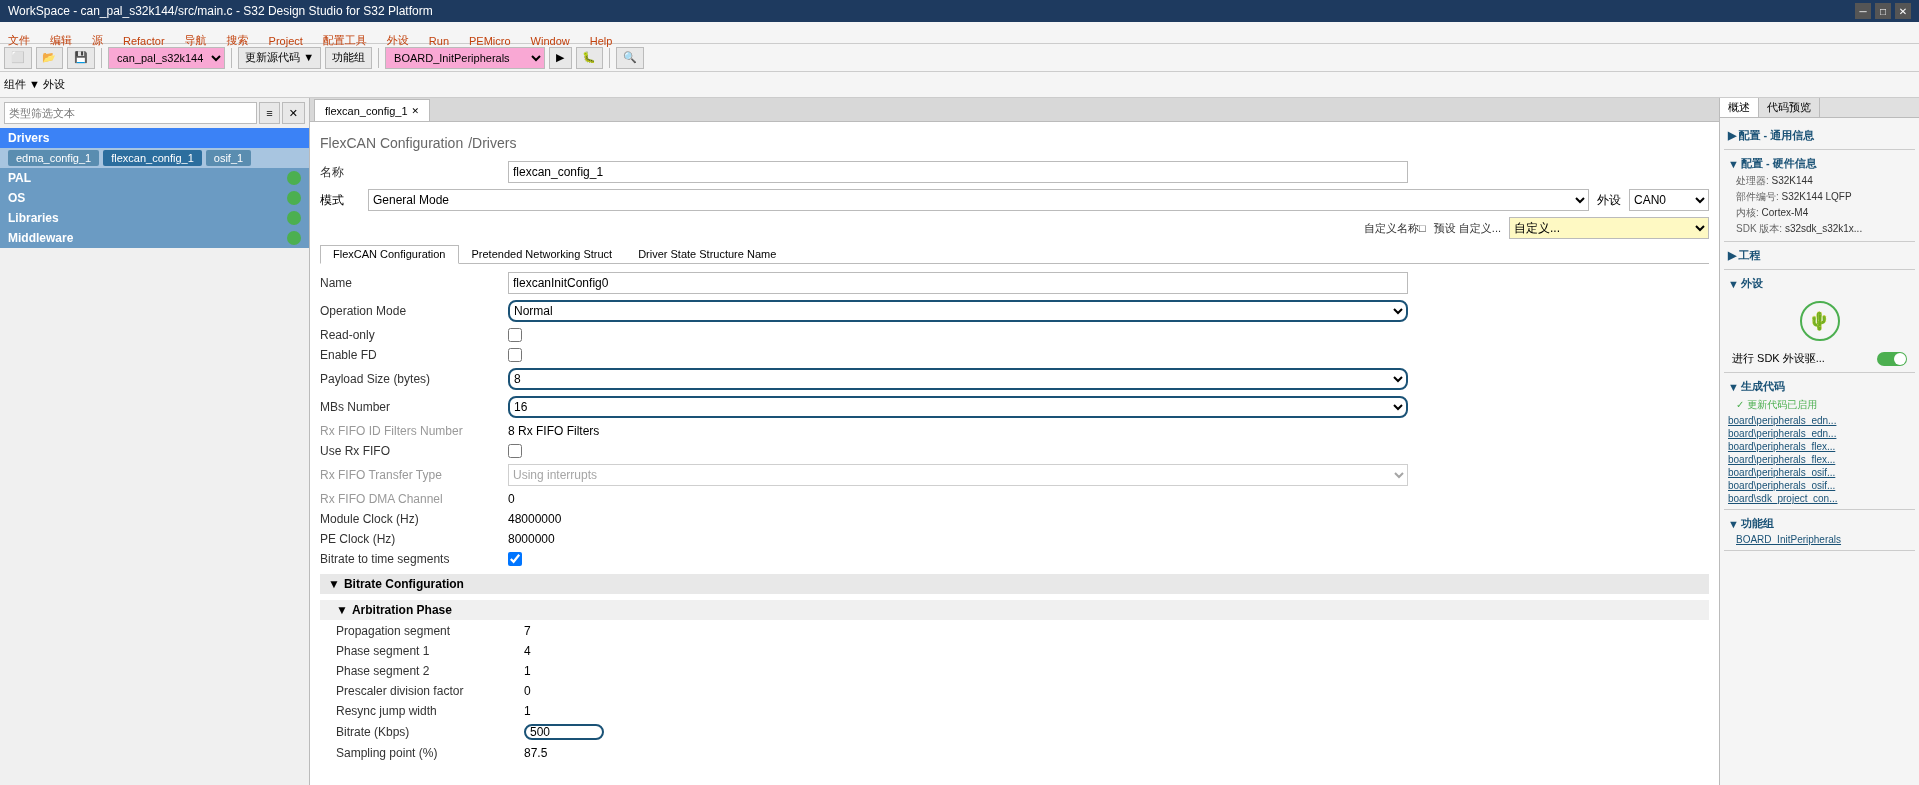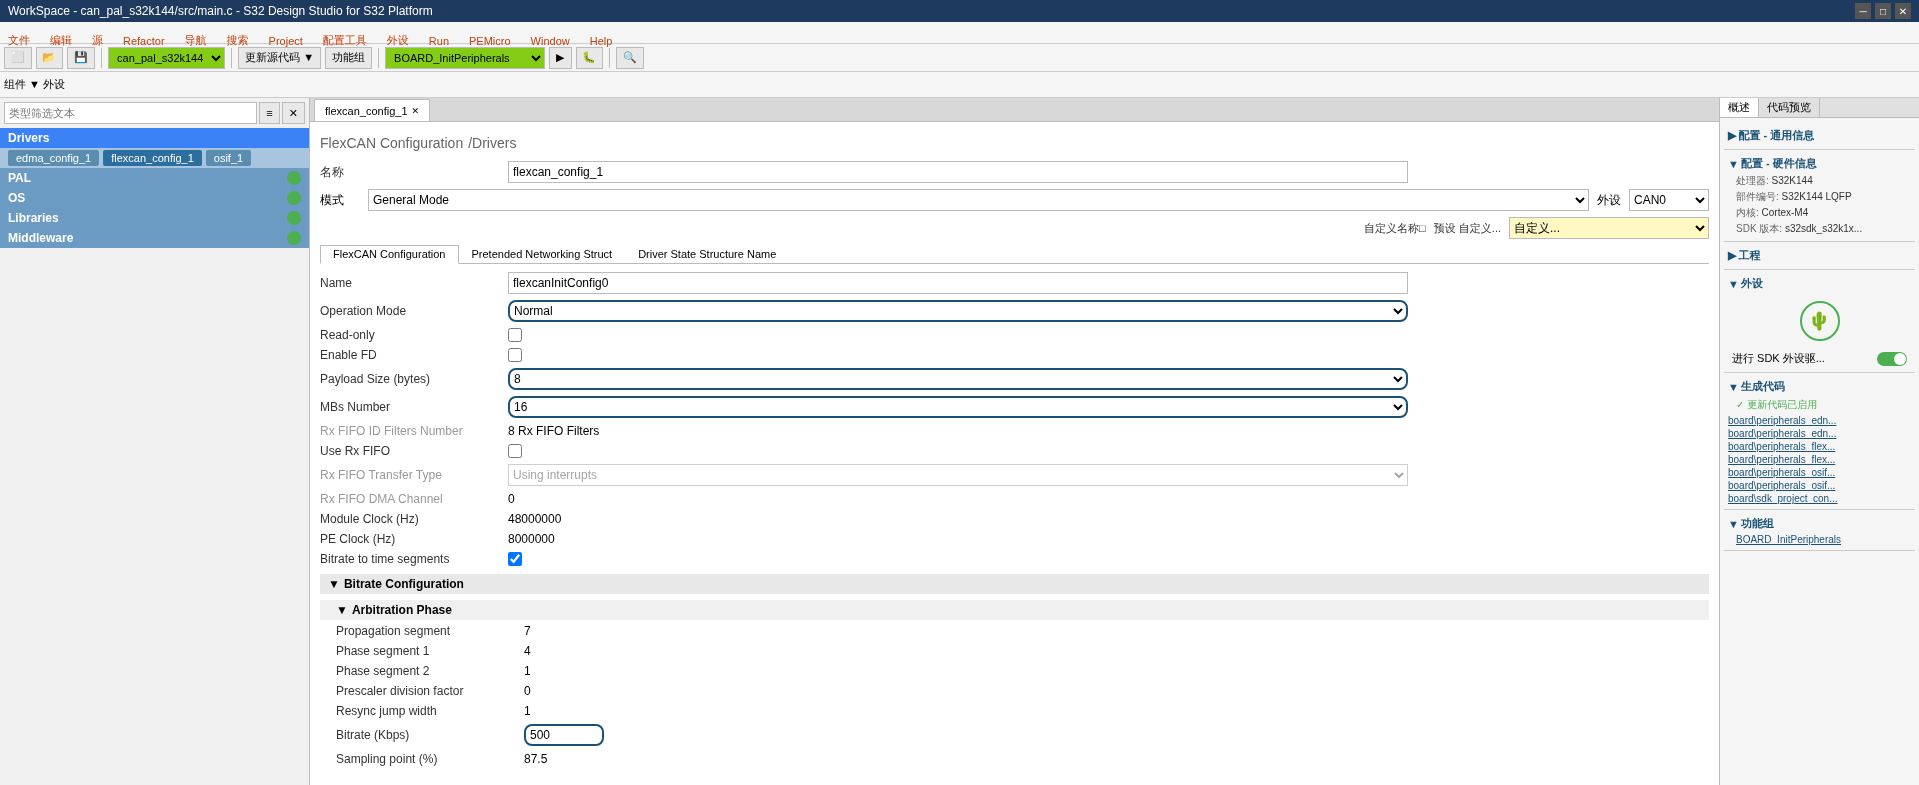--- a/index.html
+++ b/index.html
@@ -60,21 +60,21 @@
       background: #e8e8e8;
       border: 1px solid #bbb;
       cursor: pointer;
       font-size: 11px;
       display: flex; align-items: center; gap: 2px;
     }
     .toolbar-sep { width: 1px; height: 20px; background: #bbb; margin: 0 2px; }
     .toolbar-dropdown {
       height: 22px;
       border: 1px solid #bbb;
-      background: #84cc16;
+      background: #f9a8d4;
       font-size: 11px;
       padding: 0 4px;
       min-width: 80px;
     }
 
     
     .toolbar2 {
       background: #f5f5f5;
       border-bottom: 1px solid #ccc;
       height: 26px;
@@ -645,21 +645,21 @@
         <div class="field-row">
           <span class="field-label">Prescaler division factor</span>
           <span class="field-value">0</span>
         </div>
         <div class="field-row">
           <span class="field-label">Resync jump width</span>
           <span class="field-value">1</span>
         </div>
         <div class="field-row">
           <span class="field-label">Bitrate (Kbps)</span>
-          <input type="text" style="width: 80px; height: 22px; border: 2px solid rgb(26, 82, 118); border-radius: 8px; font-size: 12px; padding: 0px 4px;" value="500">
+          <input type="text" style="width: 80px; height: 16px; border: 2px solid rgb(26, 82, 118); border-radius: 8px; font-size: 12px; padding: 0px 4px;" value="500">
         </div>
         <div class="field-row">
           <span class="field-label">Sampling point (%)</span>
           <span class="field-value">87.5</span>
         </div>
 
       </div>
 
     </div>
   </div>

